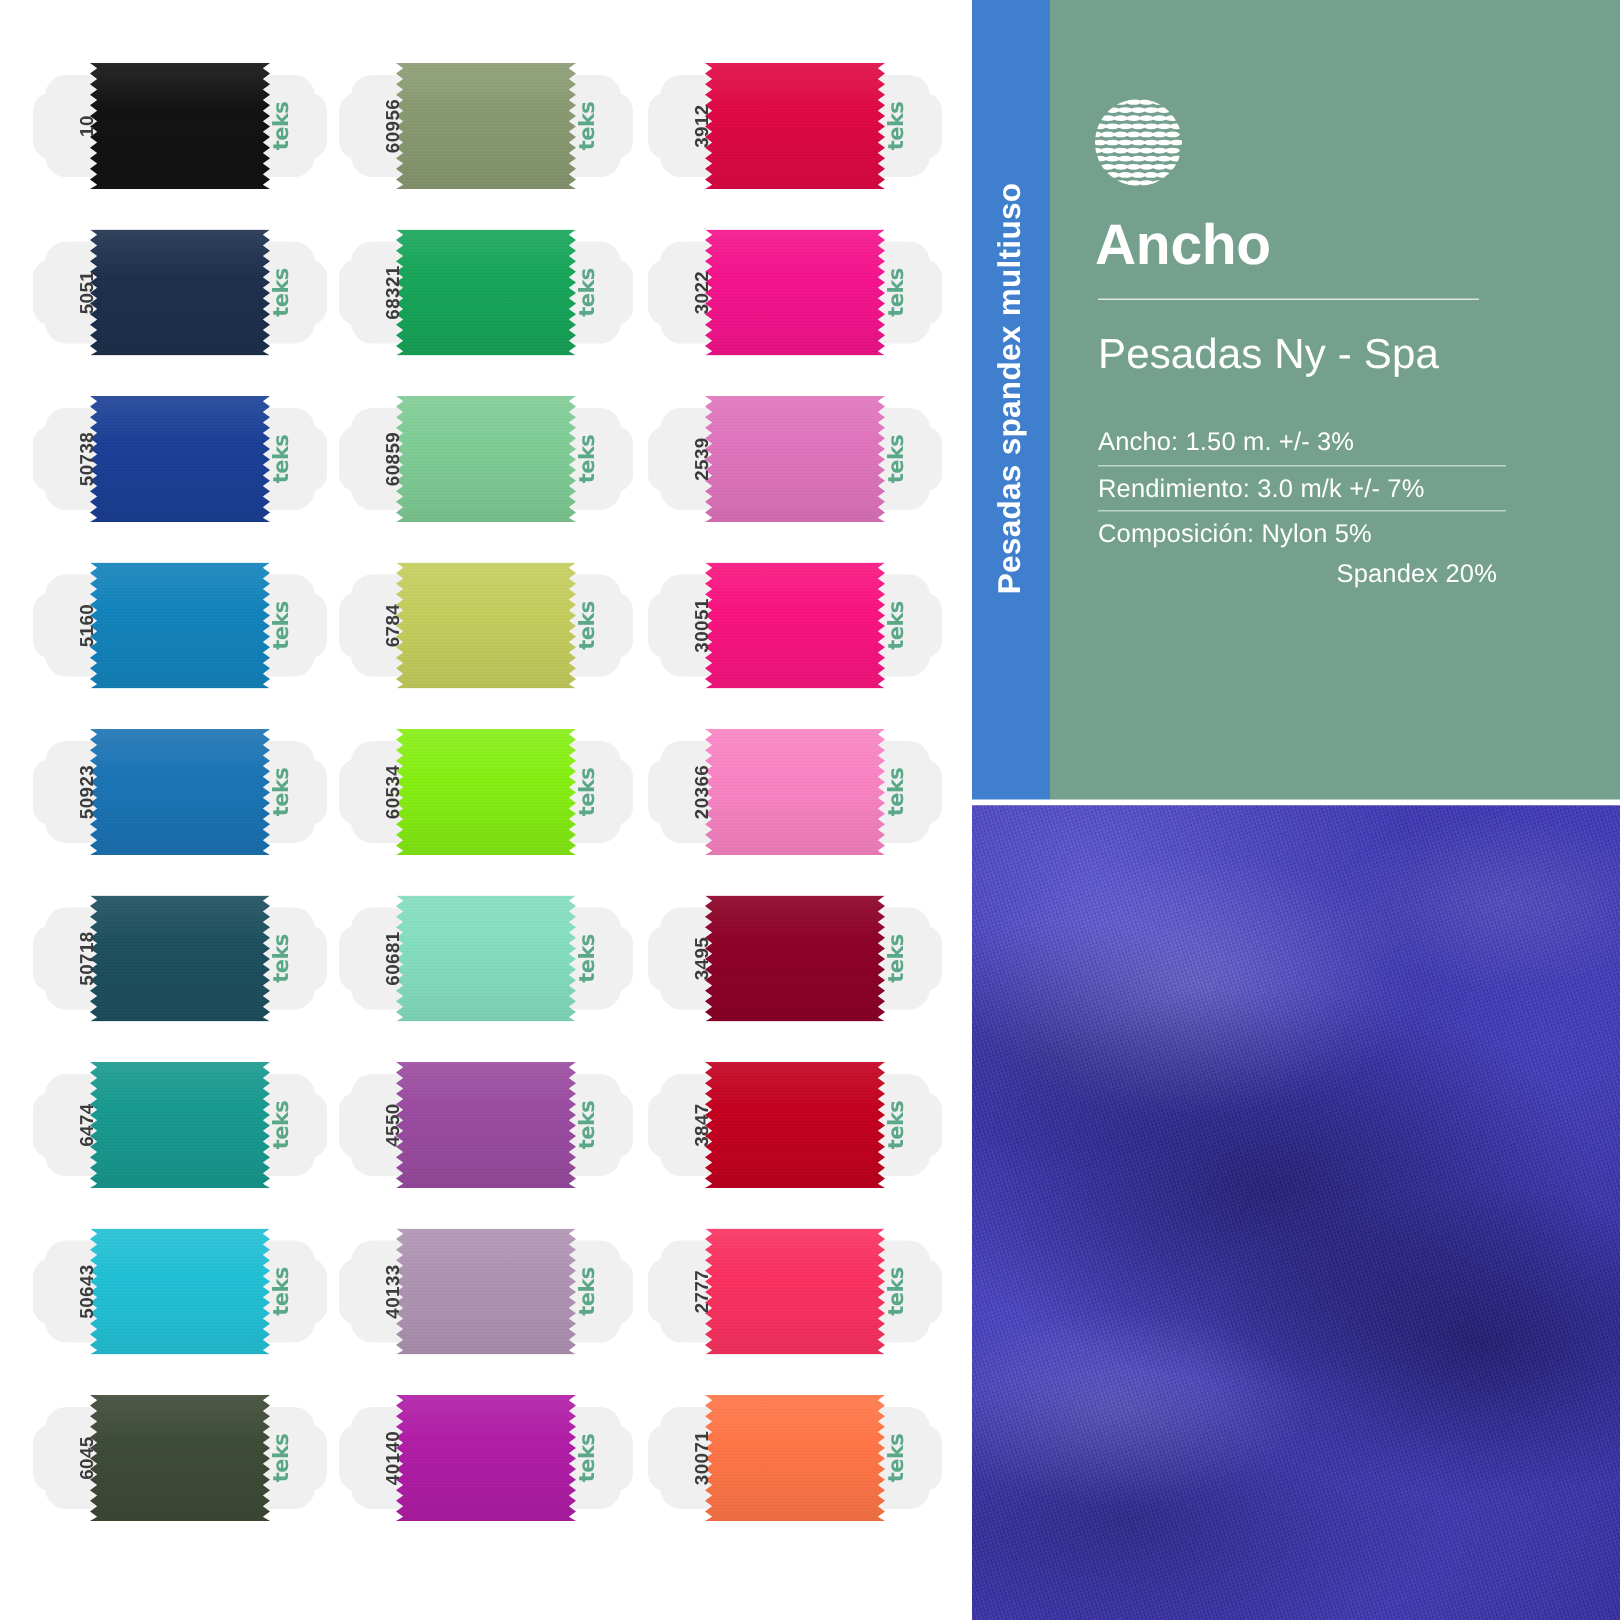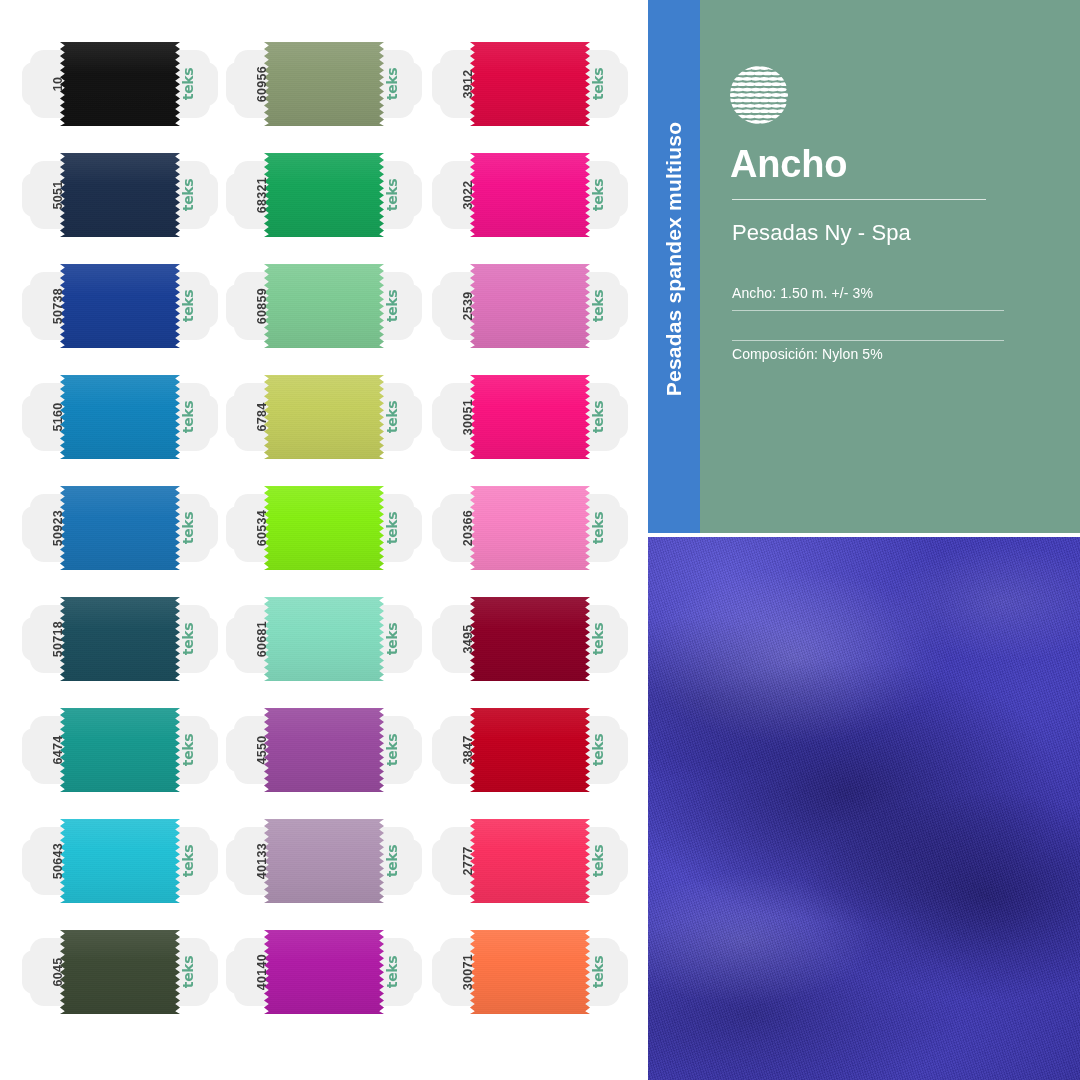--- a/index.html
+++ b/index.html
@@ -134,25 +134,25 @@
     position:absolute;left:30px;top:145px;
     font-size:38px;font-weight:700;letter-spacing:-.2px;
     line-height:1;
   }
   #title-rule{
     position:absolute;left:32px;top:199px;width:254px;height:1px;
     background:rgba(255,255,255,.75);
   }
   #panel-subtitle{
     position:absolute;left:32px;top:220px;
-    font-size:22px;font-weight:400;letter-spacing:.1px;
+    font-size:28px;font-weight:400;letter-spacing:.1px;
   }
   .spec-row{
     position:absolute;left:32px;width:294px;
-    font-size:14px;font-weight:400;letter-spacing:.1px;
+    font-size:17px;font-weight:400;letter-spacing:.1px;
     white-space:nowrap;
   }
   #spec-0{top:285px;}
   #spec-1{top:316px;}
   #spec-2{top:346px;}
   #spec-3{top:373px;text-align:right;width:266px;}
   .spec-rule{
     position:absolute;left:32px;width:272px;height:1px;
     background:rgba(255,255,255,.55);
   }
@@ -665,22 +665,24 @@
       </g>
     </svg>
   </div>
 
   <div id="panel-title">Ancho</div>
   <div id="title-rule"></div>
   <div id="panel-subtitle">Pesadas Ny - Spa</div>
 
   <div class="spec-row" id="spec-0">Ancho: 1.50 m. +/- 3%</div>
   <div class="spec-rule" id="rule-0"></div>
+  <div class="spec-row" id="spec-1">Rendimiento: 3.0 m/k +/- 7%</div>
   <div class="spec-rule" id="rule-1"></div>
   <div class="spec-row" id="spec-2">Composición:  Nylon 5%</div>
+  <div class="spec-row" id="spec-3">Spandex 20%</div>
 </div>
 
 <div id="fabric-photo">
   <div class="drape d1"></div>
   <div class="drape d2"></div>
   <div class="drape d3"></div>
   <div class="weave"></div>
 </div>
 
 </body></html>

